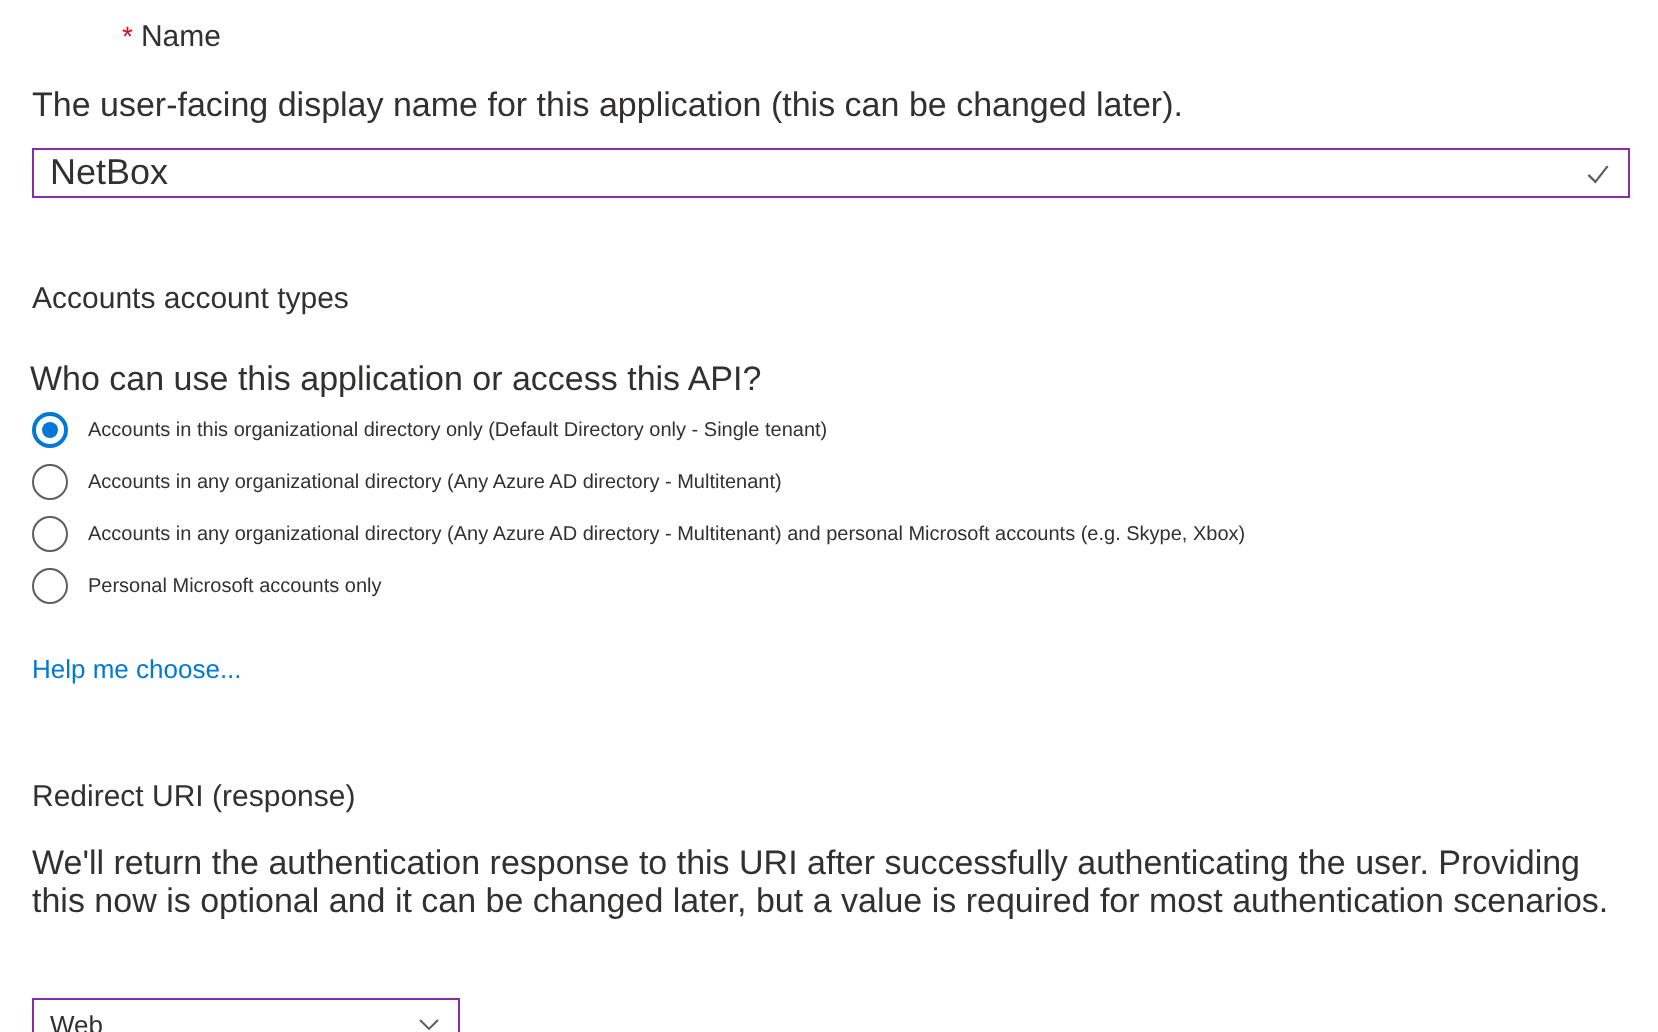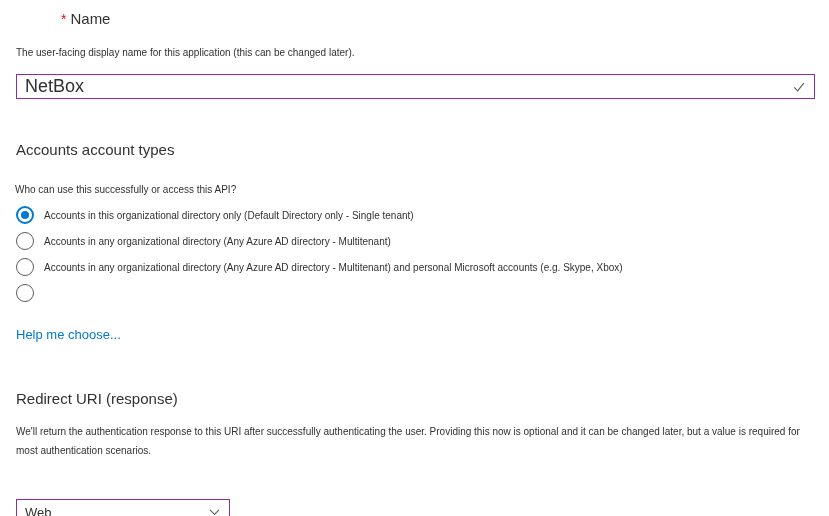--- a/index.html
+++ b/index.html
@@ -17,21 +17,21 @@
     font-size: 15px;
     color: var(--text, #323130);
     font-weight: 400;
   }
   .required-star {
     color: var(--red, #e00b1c);
     margin-right: 4px;
     font-size: 14px;
   }
   .body-text {
-    font-size: 10px;
+    font-size: 17px;
     color: var(--text, #323130);
     line-height: 19px;
   }
 
   .text-input {
     border: 1px solid var(--accent, #8a2da5);
     background: #fff;
     height: 25px;
     display: flex;
     align-items: center;
@@ -122,36 +122,37 @@
   <span>NetBox</span>
   <span class="valid-icon">
     <svg width="14" height="14" viewBox="0 0 16 16">
         <path d="M2.5 8.5 L6.5 12.5 L13.5 3.5" stroke="currentColor" stroke-width="1.3" fill="none"></path>
       </svg>
   </span>
 </div>
 
 <div class="abs section-heading" style="left:16px; top:141px;">Accounts account types</div>
 
-<div class="abs body-text" style="left:15px; top:180px;">Who can use this successfully or access this API?</div>
+<div class="abs body-text" style="left:15px; top:180px;">Who can use this application or access this API?</div>
 
 <div class="abs radio-row selected" style="left:16px; top:202px;">
   <span class="radio-circle"></span>
   <span class="radio-label">Accounts in this organizational directory only (Default Directory only - Single tenant)</span>
 </div>
 <div class="abs radio-row" style="left:16px; top:228px;">
   <span class="radio-circle"></span>
   <span class="radio-label">Accounts in any organizational directory (Any Azure AD directory - Multitenant)</span>
 </div>
 <div class="abs radio-row" style="left:16px; top:254px;">
   <span class="radio-circle"></span>
   <span class="radio-label">Accounts in any organizational directory (Any Azure AD directory - Multitenant) and personal Microsoft accounts (e.g. Skype, Xbox)</span>
 </div>
 <div class="abs radio-row" style="left:16px; top:280px;">
   <span class="radio-circle"></span>
+  <span class="radio-label">Personal Microsoft accounts only</span>
 </div>
 
 <a class="abs link" style="left:16px; top:327px;">Help me choose...</a>
 
 <div class="abs section-heading" style="left:16px; top:390px;">Redirect URI (response)</div>
 
 <div class="abs body-text" style="left:16px; top:422px; width:800px;">We'll return the authentication response to this URI after successfully authenticating the user. Providing this now is optional and it can be changed later, but a value is required for most authentication scenarios.</div>
 
 <div class="abs select-box" style="left:16px; top:474px; width:214px;">
   <span>Web</span>

